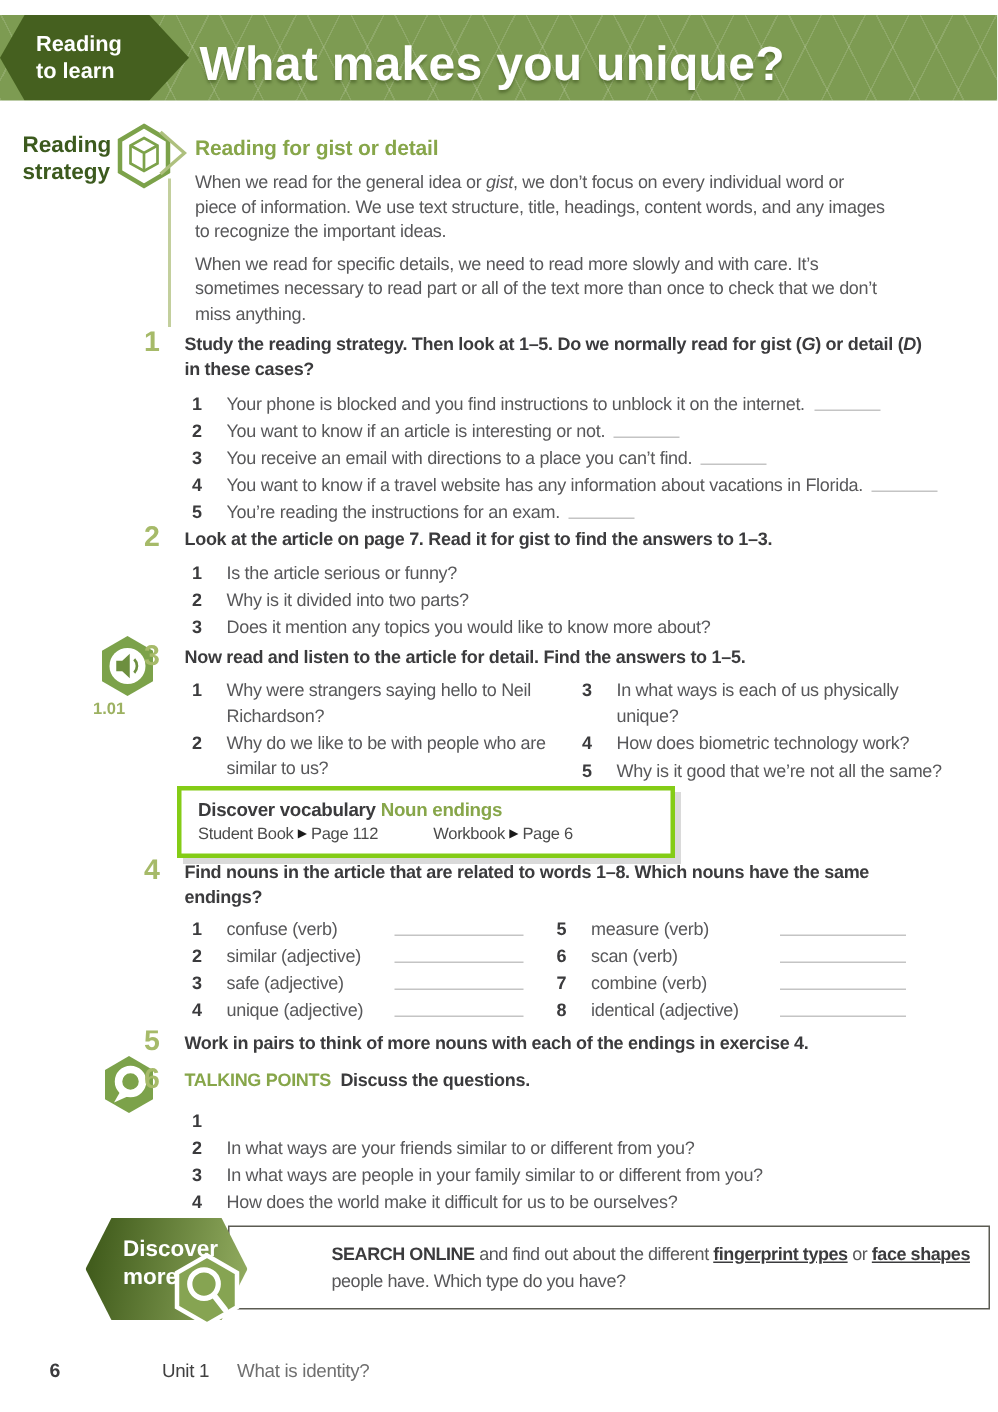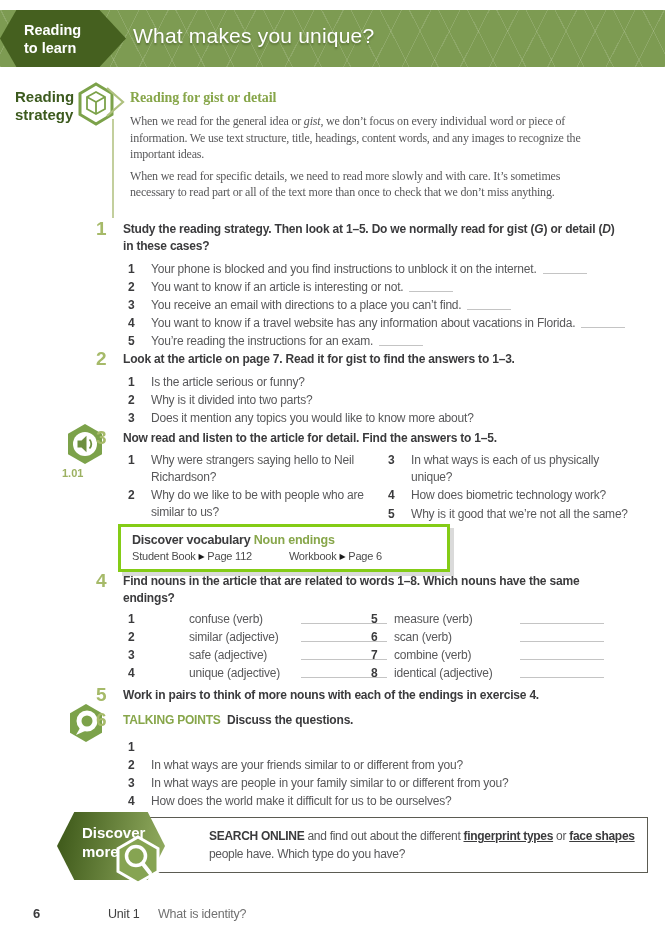--- a/index.html
+++ b/index.html
@@ -8,29 +8,29 @@
 
   
   .banner{position:absolute;left:0;top:10px;width:665px;height:57px;background-color:#7d9b52;
     background-image:
       repeating-linear-gradient(63deg, rgba(255,255,255,.13) 0 1px, transparent 1px 26px),
       repeating-linear-gradient(-63deg, rgba(255,255,255,.13) 0 1px, transparent 1px 26px);}
   .badge{position:absolute;left:0;top:0;width:126px;height:57px;background:#45601f;
     clip-path:polygon(13% 0,79% 0,100% 50%,79% 100%,13% 100%,0 50%);
     color:#fff;font-weight:bold;font-size:14.5px;line-height:18px;
     padding:11px 0 0 24px;box-sizing:border-box;}
-  .banner-title{position:absolute;left:133px;top:14px;margin:0;color:#fff;font-size:21px;
-    font-weight:normal;letter-spacing:.2px;text-shadow:0 2px 2px rgba(30,45,5,.35);}
+  .banner-title{position:absolute;left:133px;top:14px;margin:0;color:#fff;font-size:32px;
+    font-weight:bold;letter-spacing:.2px;text-shadow:0 2px 2px rgba(30,45,5,.35);}
 
   
   .strategy-label{position:absolute;left:15px;top:88px;font-weight:bold;color:#3c5a1e;
     font-size:15px;line-height:18px;}
   .cube-icon{position:absolute;left:76px;top:82px;}
   .bracket{position:absolute;left:102px;top:86px;}
-  .strategy-content{position:absolute;left:130px;top:90px;width:462px;font-family:Liberation Serif, serif;}
+  .strategy-content{position:absolute;left:130px;top:90px;width:462px;}
   .green-h{color:#87a64a;font-size:14px;font-weight:bold;margin:0 0 7px;letter-spacing:-.1px;}
   .strategy-content p{margin:0 0 5px;font-size:12px;line-height:16.5px;letter-spacing:-.2px;color:#58585a;}
 
   
   .exercise{position:absolute;left:90px;width:564px;}
   .ex-num{position:absolute;left:6px;top:-3px;color:#a6ba69;font-size:19px;font-weight:bold;}
   .ex-heading{margin:0 0 0 33px;font-size:12px;line-height:17px;font-weight:bold;color:#3b3b3d;
     letter-spacing:-.2px;}
   .ex-items{margin:5px 0 0 38px;padding:0;list-style:none;}
   .ex-items li{display:flex;font-size:12px;line-height:18px;letter-spacing:-.2px;color:#58585a;}
@@ -43,21 +43,21 @@
   
   #ex3 .cols{grid-template-columns:250px 1fr;column-gap:10px;}
   #ex3 .ex-items li{line-height:16.5px;margin-bottom:2px;}
   #ex3 .li-text{width:227px;}
   .audio-icon{position:absolute;left:-24px;top:-7px;}
   .audio-track{position:absolute;left:-28px;top:37px;width:44px;text-align:left;
     color:#9cb161;font-size:11px;font-weight:bold;}
 
   
   #ex4 .cols{grid-template-columns:243px 1fr;}
-  #ex4 .col1 .li-text{width:112px;flex:none;margin-left:38px;}
+  #ex4 .col1 .li-text{width:112px;flex:none;}
   #ex4 .col1 .blank{width:86px;}
   #ex4 .col2 .li-text{width:126px;flex:none;}
   #ex4 .col2 .blank{width:84px;}
 
   
   .talk-icon{position:absolute;left:-22px;top:-9px;}
   .tp-tag{color:#87a64a;}
   #ex6 .ex-items{margin-top:9px;}
 
   
@@ -70,21 +70,21 @@
   .vocab-refs .grp1{margin-right:34px;}
   .ref-arrow{font-size:8px;position:relative;top:-1px;color:#1a1a1a;}
 
   
   .dm-badge{position:absolute;left:57px;top:812px;width:108px;height:68px;
     clip-path:polygon(16% 0,84% 0,100% 50%,84% 100%,16% 100%,0 50%);
     background:linear-gradient(100deg,#425d1d 8%,#90aa5e 95%);
     color:#fff;font-weight:bold;font-size:15px;line-height:19px;
     padding:11px 0 0 25px;box-sizing:border-box;}
   .magnifier{position:absolute;left:112px;top:834px;}
-  .search-box{position:absolute;left:140px;top:817px;width:508px;height:56px;border:1.5px solid #5b5b52;
+  .search-box{position:absolute;left:152px;top:817px;width:508px;height:56px;border:1.5px solid #5b5b52;
     box-sizing:border-box;padding:9px 12px 0 68px;font-size:12px;line-height:18px;
     letter-spacing:-.3px;color:#58585a;}
   .bold-dark{font-weight:bold;color:#3b3b3d;}
   .search-link{font-weight:bold;color:#3b3b3d;text-decoration:underline;}
 
   
   .foot-page{position:absolute;left:33px;top:906px;font-size:13px;font-weight:bold;color:#3b3b3d;}
   .foot-unit{position:absolute;left:108px;top:907px;font-size:12.5px;color:#404040;letter-spacing:-.2px;}
   .foot-title{position:absolute;left:158px;top:907px;font-size:12.5px;color:#707070;letter-spacing:-.2px;}
 </style>

